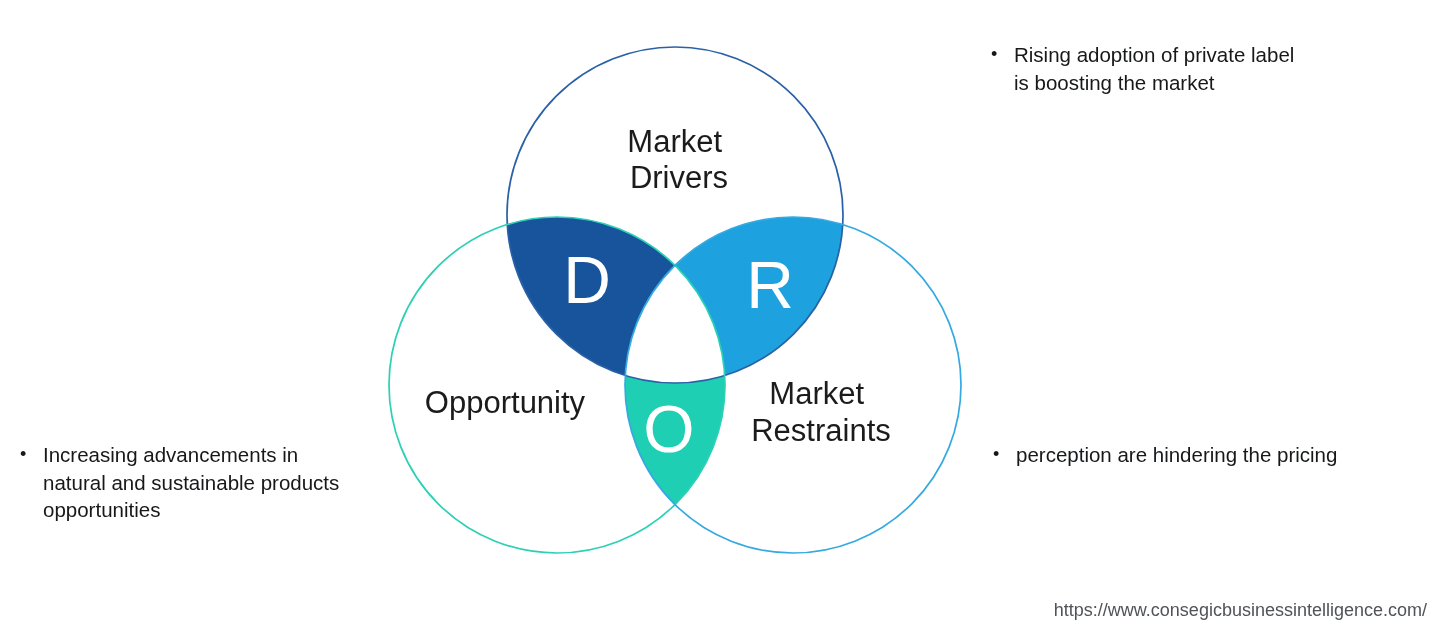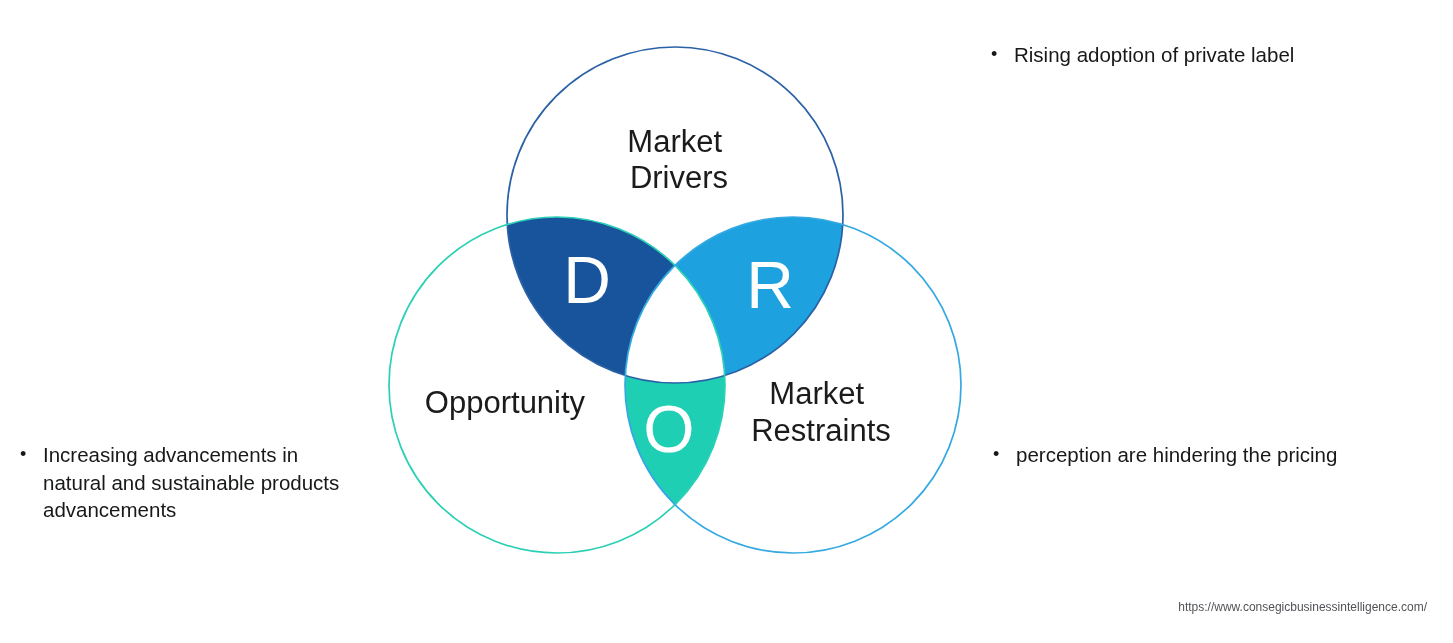--- a/index.html
+++ b/index.html
@@ -28,21 +28,21 @@
     color: #17181a;
   }
   .bullet .line { white-space: nowrap; }
 
   .bullet-left        { left: 20px;  top: 441px; }
   .bullet-top-right   { left: 991px; top: 41px;  }
   .bullet-bottom-right{ left: 993px; top: 441px; }
 
   .footer-url {
     position: absolute; left: 995px; top: 600px; width: 432px;
-    text-align: right; font-size: 12px; color: #505357;
+    text-align: right; font-size: 18px; color: #505357;
     white-space: nowrap;
   }
 </style>
 </head>
 <body>
 
 <div class="stage">
 
   <svg class="venn" width="1453" height="643" viewBox="0 0 1453 643">
     <defs>
@@ -90,28 +90,29 @@
     <text class="overlap-letter" x="587" y="303">D</text>
     <text class="overlap-letter" x="770" y="308">R</text>
     <text class="overlap-letter" x="669" y="452">O</text>
   </svg>
 
   <div class="bullet bullet-left">
     <span class="dot">•</span>
     <div class="lines">
       <div class="line">Increasing advancements in</div>
       <div class="line">natural and sustainable products</div>
-      <div class="line">advancements</div>
+      <div class="line">opportunities</div>
     </div>
   </div>
 
   <div class="bullet bullet-top-right">
     <span class="dot">•</span>
     <div class="lines">
       <div class="line">Rising adoption of private label</div>
+      <div class="line">is boosting the market</div>
     </div>
   </div>
 
   <div class="bullet bullet-bottom-right">
     <span class="dot">•</span>
     <div class="lines">
       <div class="line">perception are hindering the pricing</div>
     </div>
   </div>
 

